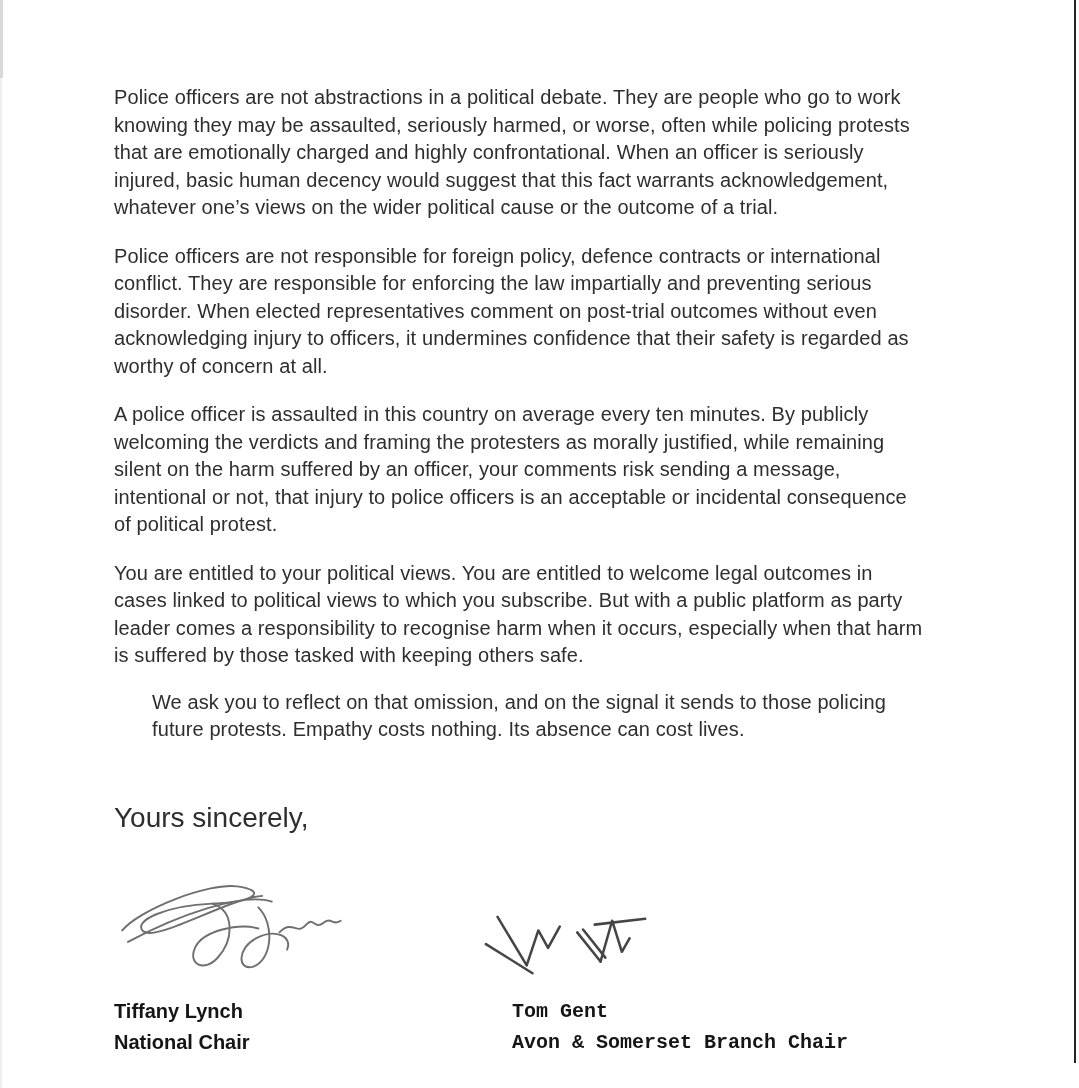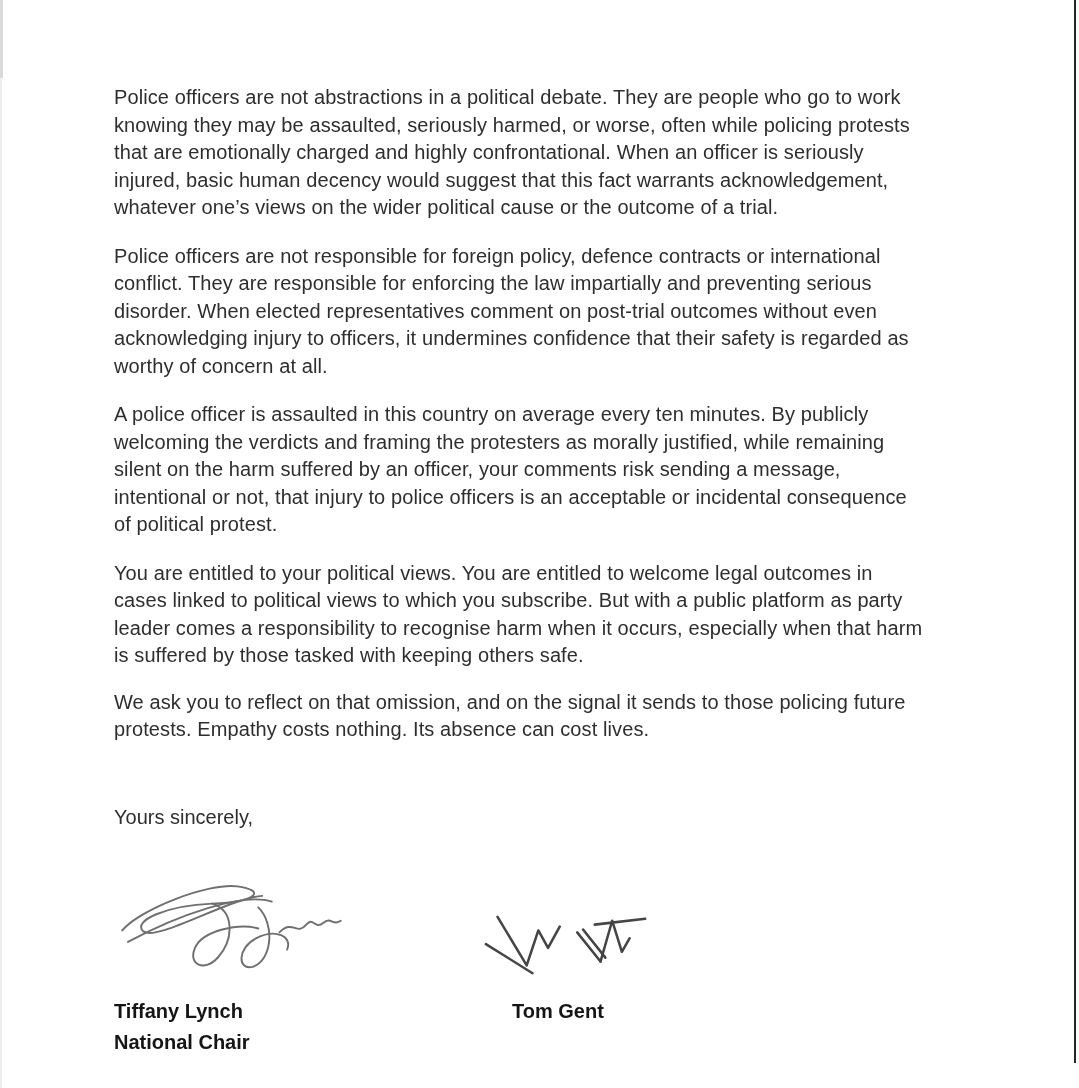--- a/index.html
+++ b/index.html
@@ -45,35 +45,37 @@
     margin: 0 0 21px 0;
     font-size: 20px;
     line-height: 27.5px;
     letter-spacing: 0.1px;
   }
   .content p.tight {
     margin-bottom: 19px;
   }
   .content p.last {
     margin-bottom: 0;
+    margin-left: 38px;
   }
   .signoff {
     margin-top: 60px;
-    font-size: 20px;
+    font-size: 28px;
     line-height: 27.5px;
   }
   .sig-row {
     display: flex;
     margin-top: 40px;
   }
   .sig-col {
     width: 398px;
   }
   .sig-col.right {
     width: 416px;
+    font-family: Liberation Mono, monospace;
   }
   .sig-img {
     height: 115px;
   }
   .sig-col.right .sig-img svg {
     margin-left: -30px;
     margin-top: 36px;
   }
   .sig-name, .sig-title {
     font-size: 20px;
@@ -126,16 +128,17 @@
               <path d="M16 10 L46 60 L58 24 L68 42 L80 20"></path>
               <path d="M4 38 L52 68"></path>
               <path d="M98 26 L122 56"></path>
               <path d="M104 23 L127 52"></path>
               <path d="M122 56 L134 14 L144 46 L152 32"></path>
               <path d="M116 18 L168 12"></path>
             </g>
           </svg>
         </div>
         <div class="sig-name">Tom Gent</div>
+        <div class="sig-title">Avon &amp; Somerset Branch Chair</div>
       </div>
     </div>
   </div>
 </div>
 
 </body></html>

